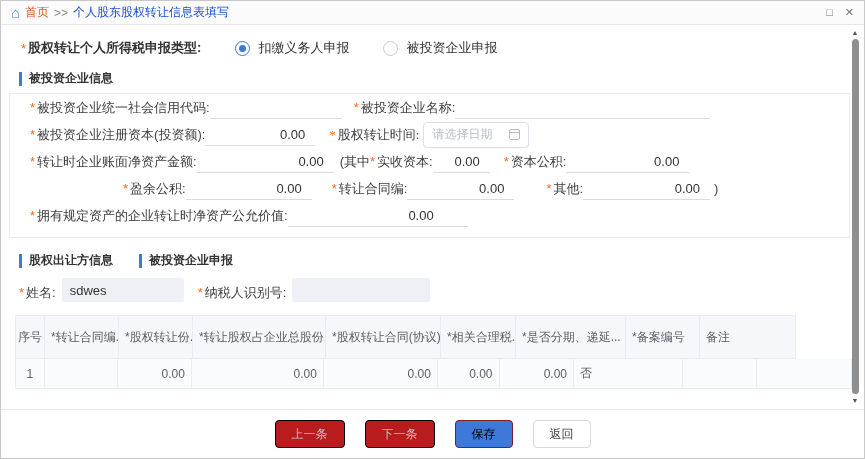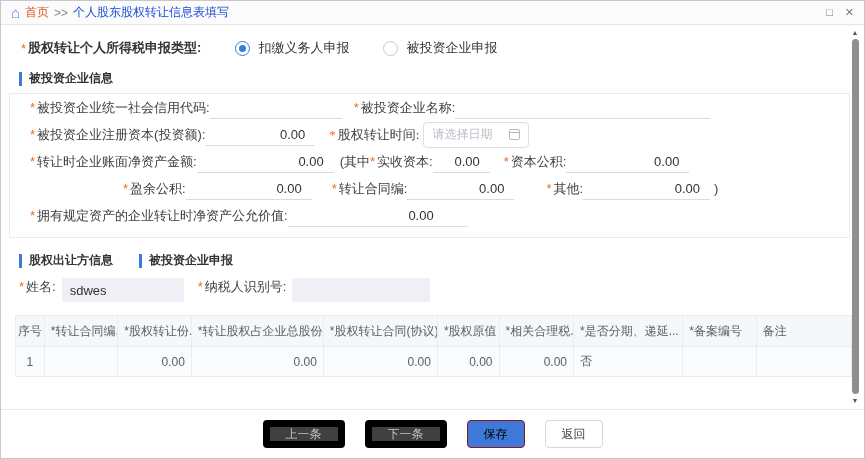--- a/index.html
+++ b/index.html
@@ -40,43 +40,43 @@
   .uline { border-bottom:1px solid #d8dce3; height:22px; display:flex; align-items:flex-end; justify-content:flex-end; padding:0 10px 3px 0; font-size:13px; color:#333; }
   .uline.empty { justify-content:flex-start; }
   .lbl { display:inline-block; }
 
   
   .datebox { width:106px; height:26px; border:1px solid #dcdfe6; border-radius:4px; background:#fff; display:flex; align-items:center; padding:0 8px; color:#b8bcc4; font-size:12px; margin-left:4px; }
   .cal { width:11px; height:11px; border:1px solid #b6b9c0; border-radius:2px; margin-left:auto; position:relative; }
   .cal::before { content:""; position:absolute; top:2px; left:0; right:0; height:1px; background:#b6b9c0; }
 
   
-  .nrow { display:flex; align-items:flex-start; margin:9px 17px 0 18px; font-size:13px; color:#404040; }
+  .nrow { display:flex; align-items:flex-end; margin:9px 17px 0 18px; font-size:13px; color:#404040; }
   .grayinput { background:#eef0f5; height:24px; border-radius:2px; display:flex; align-items:center; padding:0 8px; font-size:13px; color:#333; }
 
   
   .tbl { margin:13px 12px 0 14px; font-size:12px; color:#5a5e66; }
   .tr { display:flex; }
-  .cell { border:solid #e9ecf2; border-width:1px 1px 1px 0; height:32px; display:flex; align-items:center; padding:0 6px; overflow:hidden; white-space:nowrap; }
+  .cell { border:solid #e9ecf2; border-width:1px 1px 1px 0; height:44px; display:flex; align-items:center; padding:0 6px; overflow:hidden; white-space:nowrap; }
   .tr .cell:first-child { border-left-width:1px; }
   .th { background:#f5f7fa; }
   .td { background:#fafbfc; height:30px; border-top:0; }
   .c-center { justify-content:center; }
   .c-right { justify-content:flex-end; }
   .w0{width:30px}.w1{width:74px}.w2{width:74px}.w3{width:133px}.w4{width:115px}.w5{width:62px}.w6{width:75px}.w7{width:110px}.w8{width:74px}.w9{width:96px}
 
   
   .scroll { position:absolute; top:27px; right:3px; bottom:53px; width:12px; display:flex; flex-direction:column; align-items:center; }
   .scroll-arrow { font-size:7px; color:#555; height:9px; line-height:9px; cursor:pointer; }
   .scroll-thumb { flex:1; width:7px; background:#8f8f8f; border-radius:4px; margin:2px 0; cursor:pointer; }
 
   
   .footer { position:absolute; left:0; right:0; bottom:0; height:49px; border-top:1px solid #e8e8e8; background:#fff; display:flex; align-items:center; justify-content:center; gap:20px; }
   .btn { min-width:54px; height:28px; border-radius:4px; font-size:12px; display:flex; align-items:center; justify-content:center; padding:0 16px; cursor:pointer; }
-  .btn-disabled { background:#404040; border:7px solid #000000; color:#c0c2c7; cursor:default; }
+  .btn-disabled { background:#b91c1c; border:1px solid #000000; color:#c0c2c7; cursor:default; }
   .btn-primary { background:#3e79d9; border:1px solid #7f1d1d; color:#000000; }
   .btn-plain { background:#fff; border:1px solid #d5d8de; color:#444; }
 </style>
 </head>
 <body>
 
 <div class="window">
 
   <div class="titlebar">
     <span class="home-icon">⌂</span>
@@ -177,21 +177,20 @@
       <span class="grayinput" style="width:138px; margin-left:6px;"></span>
     </div>
 
     <div class="tbl">
       <div class="tr">
         <div class="cell th w0 c-center">序号</div>
         <div class="cell th w1">*转让合同编...</div>
         <div class="cell th w2">*股权转让份...</div>
         <div class="cell th w3">*转让股权占企业总股份...</div>
         <div class="cell th w4">*股权转让合同(协议)...</div>
-        <div class="cell th w5">*股权原值</div>
         <div class="cell th w6">*相关合理税...</div>
         <div class="cell th w7">*是否分期、递延...</div>
         <div class="cell th w8">*备案编号</div>
         <div class="cell th w9">备注</div>
       </div>
       <div class="tr">
         <div class="cell td w0 c-center">1</div>
         <div class="cell td w1"></div>
         <div class="cell td w2 c-right">0.00</div>
         <div class="cell td w3 c-right">0.00</div>

